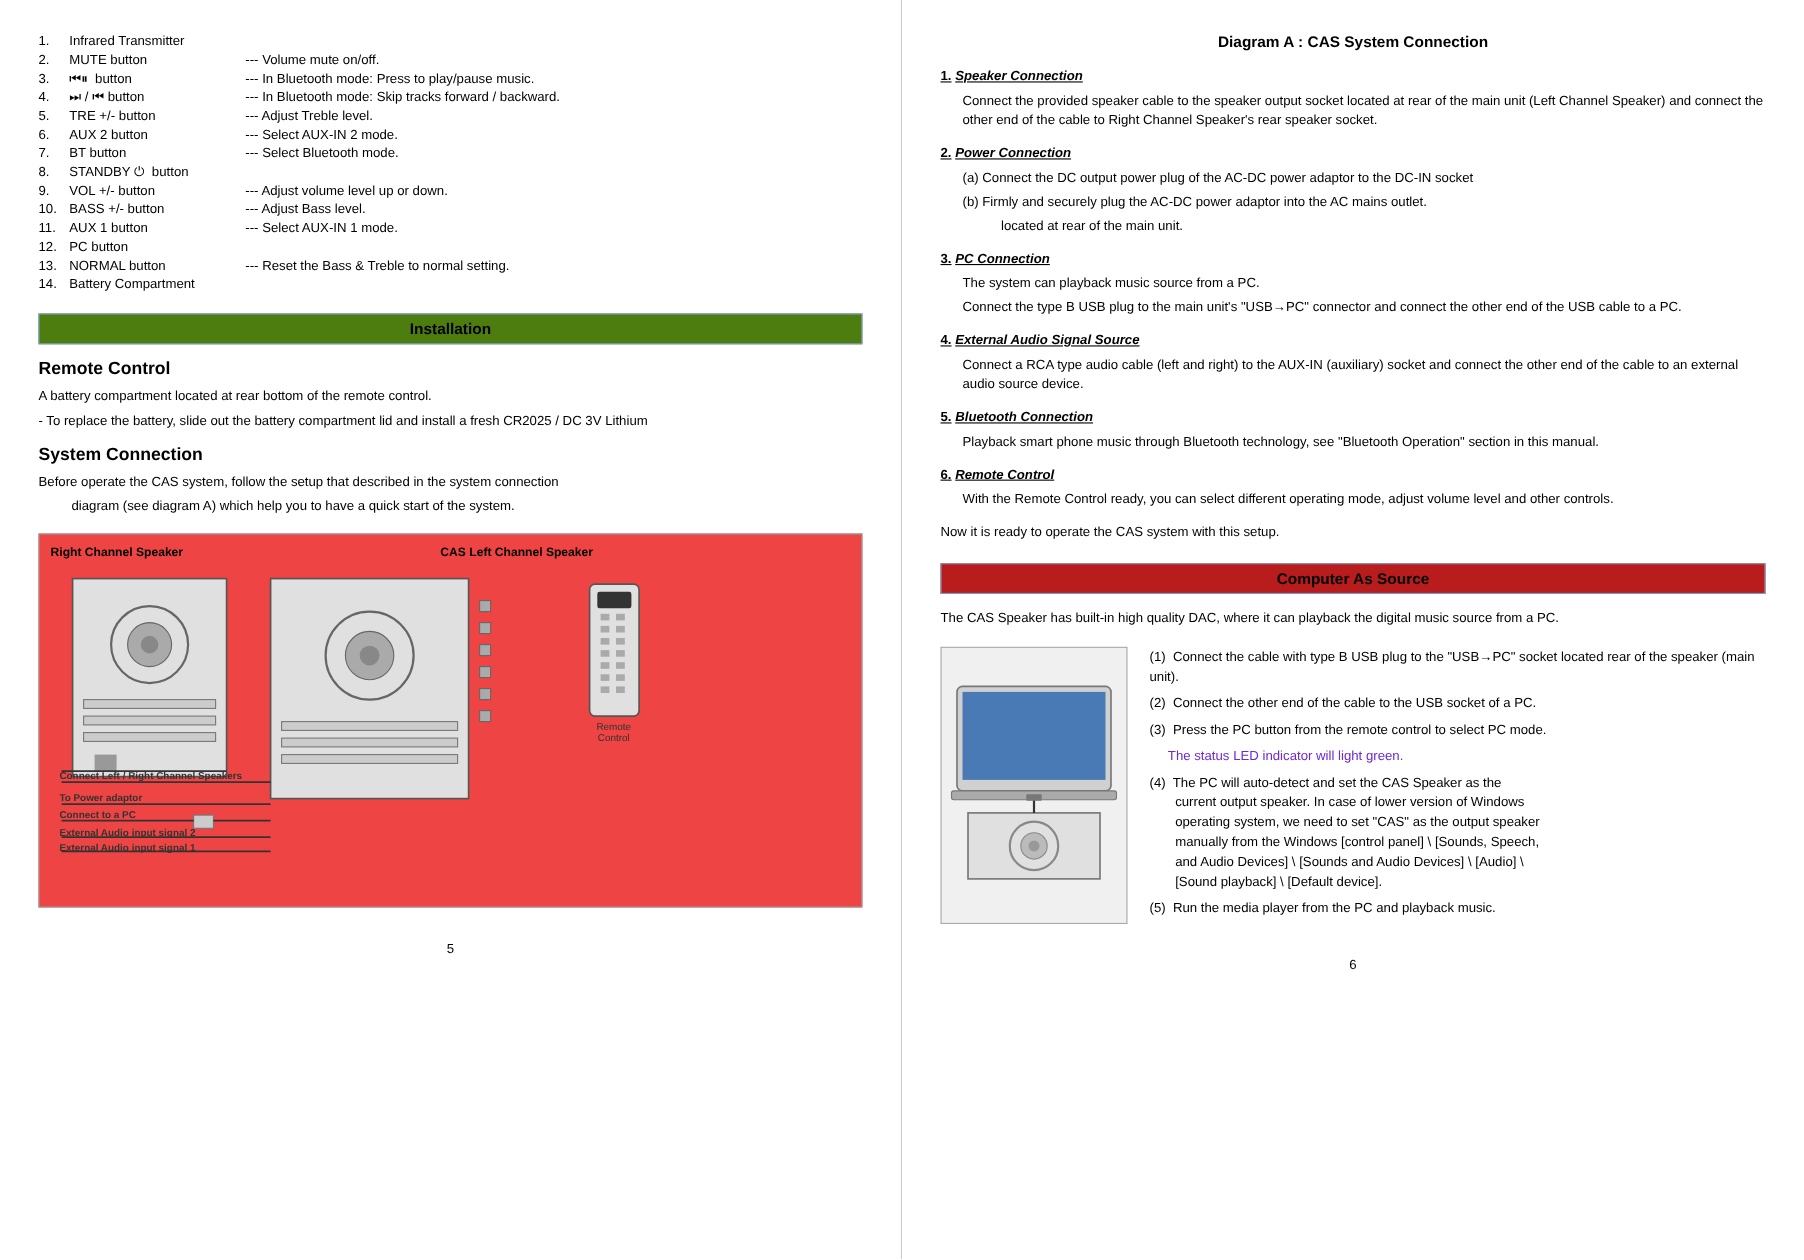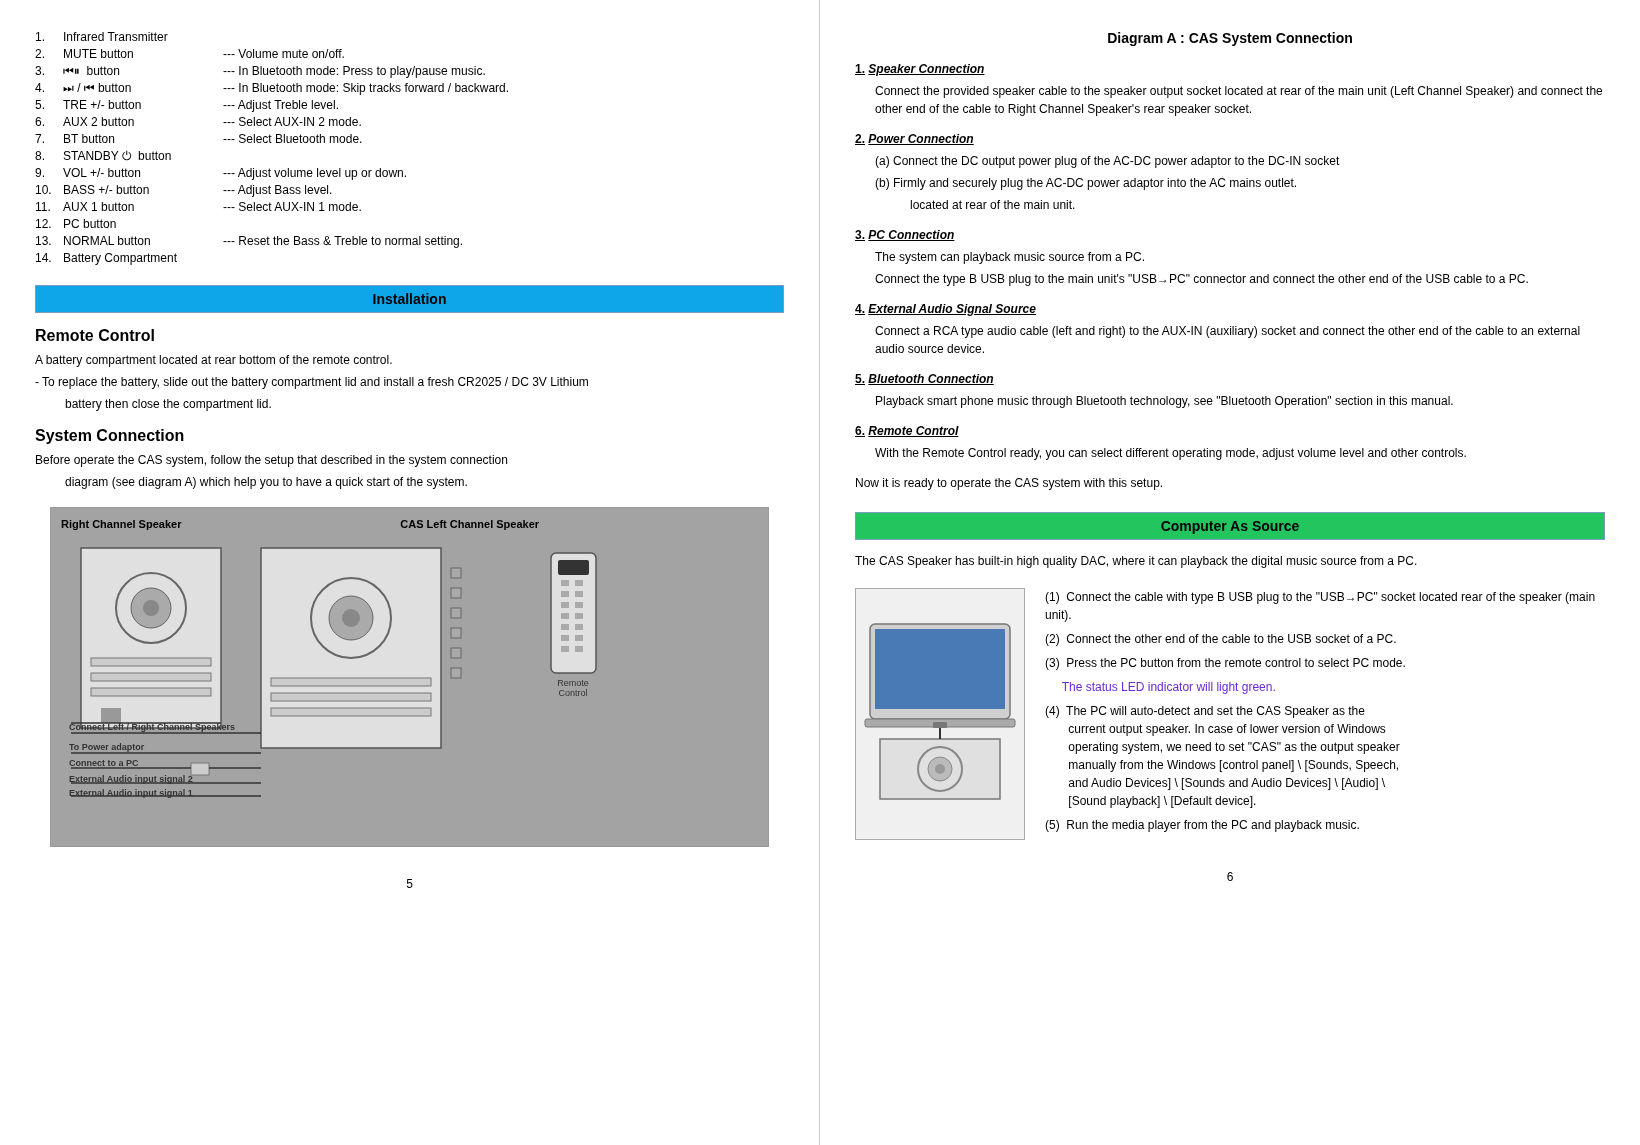--- a/index.html
+++ b/index.html
@@ -36,43 +36,43 @@
     .num-col {
       min-width: 28px;
     }
     .label-col {
       min-width: 160px;
     }
     .desc-col {
       flex: 1;
     }
     .section-header {
-      background: #0ea5e9;
+      background: #4d7c0f;
       text-align: center;
       font-weight: bold;
       font-size: 14px;
       padding: 5px 0;
       margin: 20px 0 12px 0;
       border: 1px solid #7a9cc0;
     }
     .section-title {
       font-size: 16px;
       font-weight: bold;
       margin-bottom: 6px;
       margin-top: 14px;
     }
     p {
       margin-bottom: 4px;
       line-height: 1.5;
     }
     .diagram-area {
       border: 1px solid #999;
-      margin: 16px 15px;
+      margin: 16px 0;
       padding: 10px;
-      background: #a3a3a3;
+      background: #ef4444;
       min-height: 340px;
       position: relative;
     }
     .diagram-title-row {
       display: flex;
       justify-content: space-between;
       align-items: flex-start;
       margin-bottom: 8px;
     }
     .diagram-label {
@@ -92,21 +92,21 @@
     .conn-num {
       font-weight: bold;
       text-decoration: underline;
     }
     .conn-title {
       font-style: italic;
       font-weight: bold;
       text-decoration: underline;
     }
     .computer-section-header {
-      background: #22c55e;
+      background: #b91c1c;
       text-align: center;
       font-weight: bold;
       font-size: 14px;
       padding: 5px 0;
       margin: 20px 0 12px 0;
       border: 1px solid #7a9cc0;
     }
     .computer-as-source-body {
       display: flex;
       gap: 20px;
@@ -218,21 +218,20 @@
         <span class="label-col">Battery Compartment</span>
         <span class="desc-col"></span>
       </li>
     </ul>
 
     <div class="section-header">Installation</div>
 
     <div class="section-title">Remote Control</div>
     <p>A battery compartment located at rear bottom of the remote control.</p>
     <p>- To replace the battery, slide out the battery compartment lid and install a fresh CR2025 / DC 3V Lithium</p>
-    <p class="indent">battery then close the compartment lid.</p>
 
     <div class="section-title">System Connection</div>
     <p>Before operate the CAS system, follow the setup that described in the system connection</p>
     <p class="indent">diagram (see diagram A) which help you to have a quick start of the system.</p>
 
     <div class="diagram-area">
       <div class="diagram-title-row">
         <span class="diagram-label">Right Channel Speaker</span>
         <span class="diagram-label">CAS Left Channel Speaker</span>
         <span></span>

